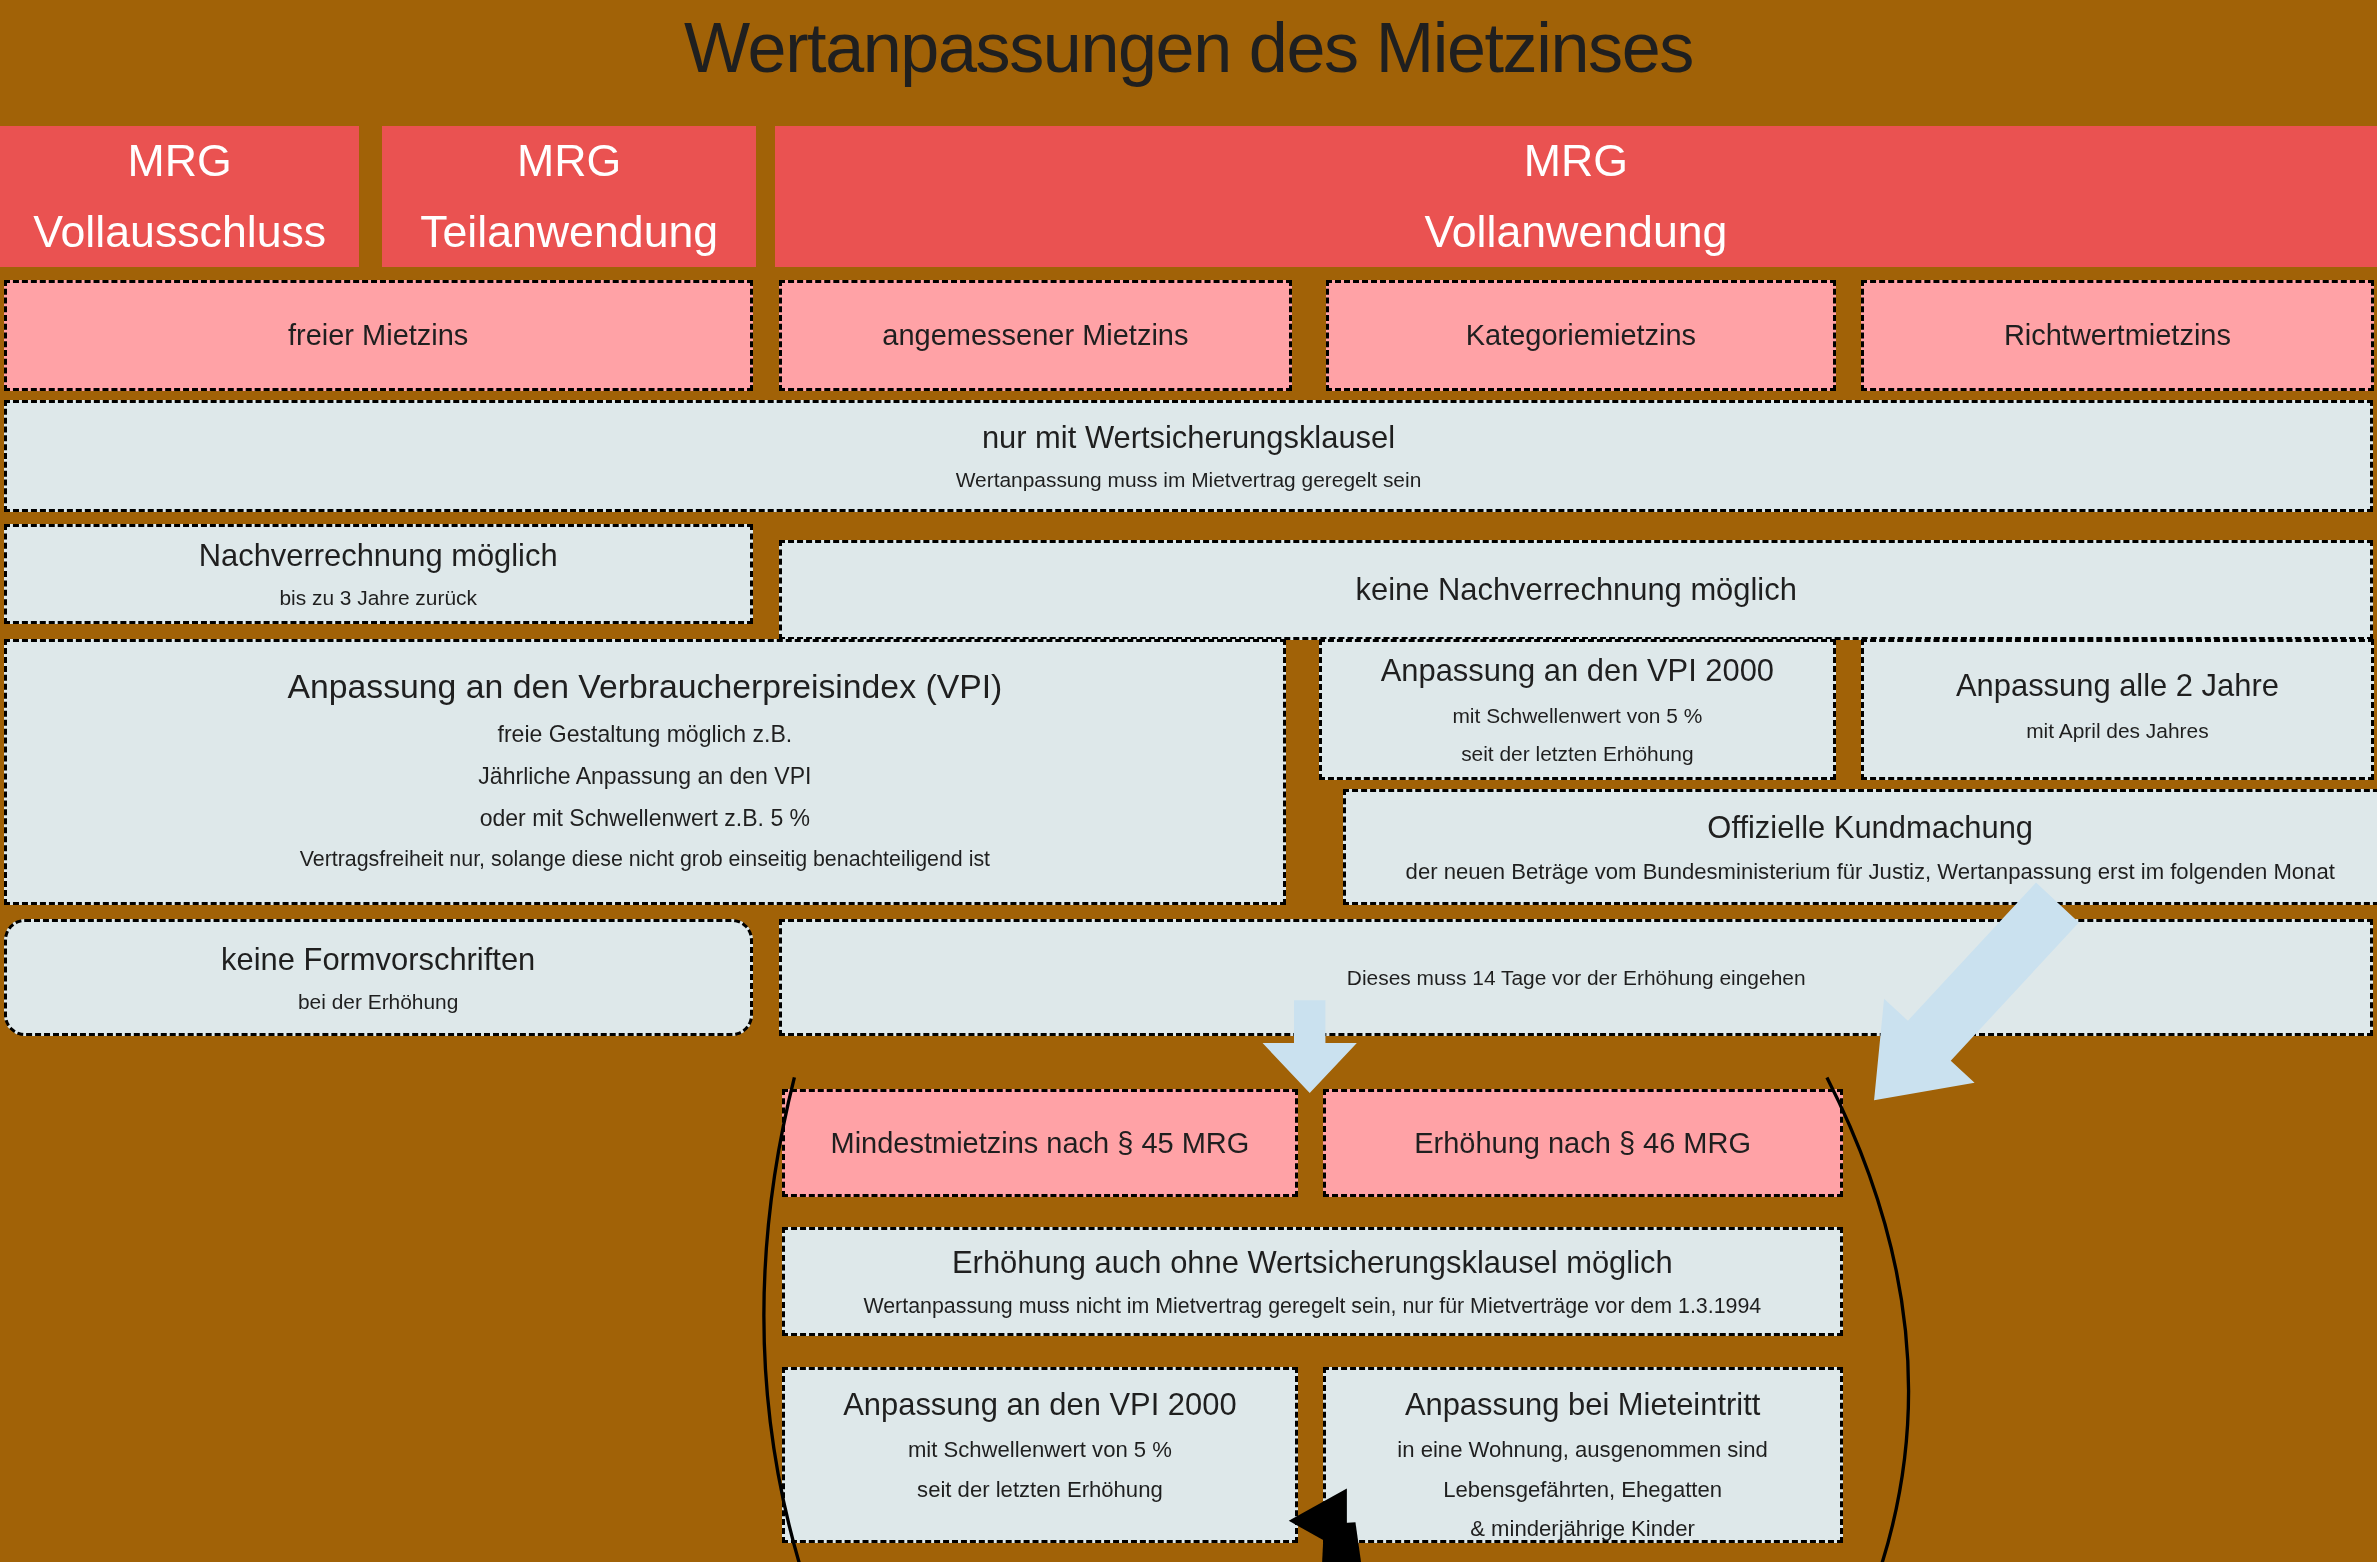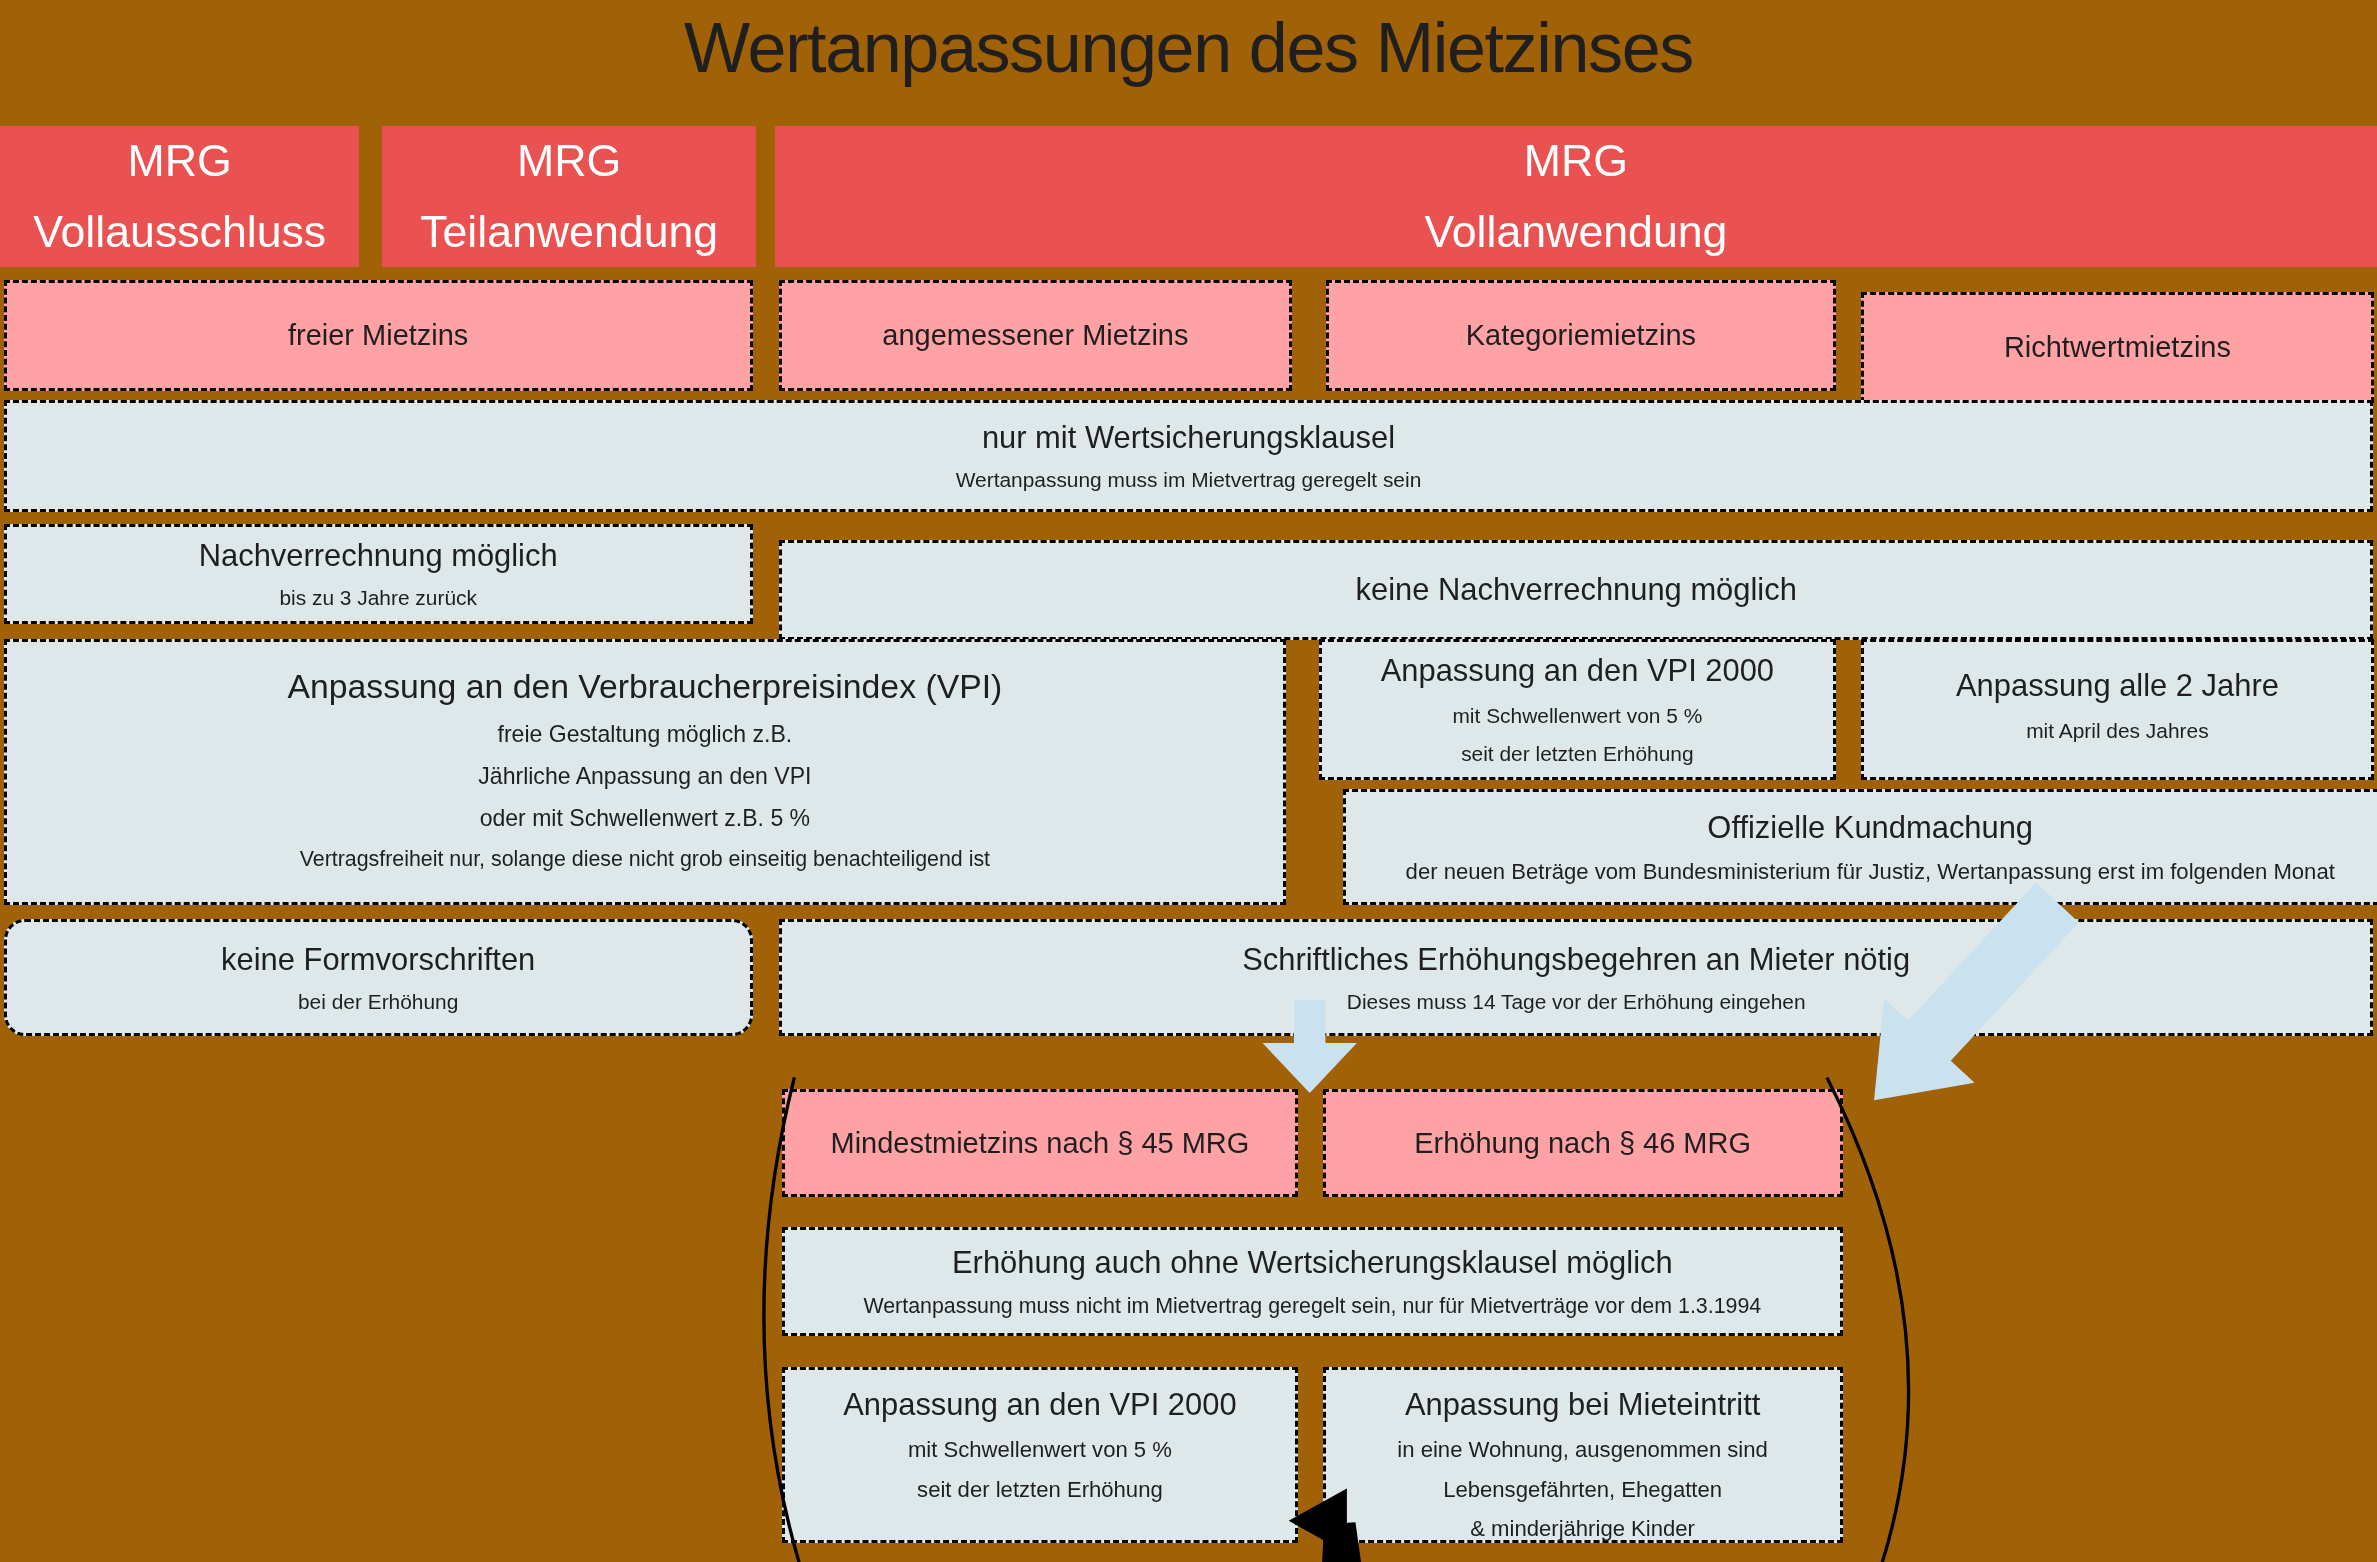--- a/index.html
+++ b/index.html
@@ -27,21 +27,21 @@
   .t2{font-size:0.88vw;}
   .t3{font-size:0.97vw;}
   .vpi-title{font-size:1.42vw;}
   
   #h1{left:0;top:8.08%;width:15.12%;height:8.99%;}
   #h2{left:16.07%;top:8.08%;width:15.75%;height:8.99%;}
   #h3{left:32.60%;top:8.08%;width:67.40%;height:8.99%;}
   #p1{left:0.16%;top:17.92%;width:31.50%;height:7.07%;}
   #p2{left:32.78%;top:17.92%;width:21.56%;height:7.07%;}
   #p3{left:55.80%;top:17.92%;width:21.42%;height:7.07%;}
-  #p4{left:78.30%;top:17.92%;width:21.56%;height:7.07%;margin-top:12px;}
+  #p4{left:78.30%;top:17.92%;width:21.56%;height:7.07%;}
   #wsk{left:0.16%;top:25.60%;width:99.68%;height:7.16%;}
   #nvl{left:0.16%;top:33.53%;width:31.50%;height:6.40%;}
   #nvr{left:32.78%;top:33.53%;width:67.06%;height:6.40%;margin-top:16px;}
   #vpifrei{left:0.16%;top:40.90%;width:53.94%;height:17.01%;justify-content:flex-start;padding-top:0.95vw;gap:0.55vw;}
   #vpifrei .note{margin-top:auto;margin-bottom:1.6vw;font-size:0.90vw;}
   #vpi2000{left:55.50%;top:40.90%;width:21.72%;height:8.99%;gap:0.5vw;}
   #alle2{left:78.30%;top:40.90%;width:21.56%;height:8.99%;justify-content:flex-start;padding-top:1.05vw;gap:0.5vw;}
   #kund{left:55.50%;top:50.50%;width:44.34%;height:7.41%;gap:0.42vw;margin-left:24px;}
   #kund .t2{font-size:0.93vw;}
   #forml{left:0.16%;top:58.82%;width:31.50%;height:7.50%;border-radius:21px;}
@@ -126,21 +126,20 @@
   <div id="kund" class="abs center dbox">
     <span class="t1">Offizielle Kundmachung</span>
     <span class="t2">der neuen Beträge vom Bundesministerium für Justiz, Wertanpassung erst im folgenden Monat</span>
   </div>
 
   <div id="forml" class="abs center dbox">
     <span class="t1">keine Formvorschriften</span>
     <span class="t2">bei der Erhöhung</span>
   </div>
   <div id="formr" class="abs center dbox">
-    <span class="t1">Schriftliches Erhöhungsbegehren an Mieter nötig</span>
     <span class="t2">Dieses muss 14 Tage vor der Erhöhung eingehen</span>
   </div>
 
   <div id="mind" class="abs center pbox">
     <span>Mindestmietzins nach § 45 MRG</span>
   </div>
   <div id="e46" class="abs center pbox">
     <span>Erhöhung nach § 46 MRG</span>
   </div>
 

